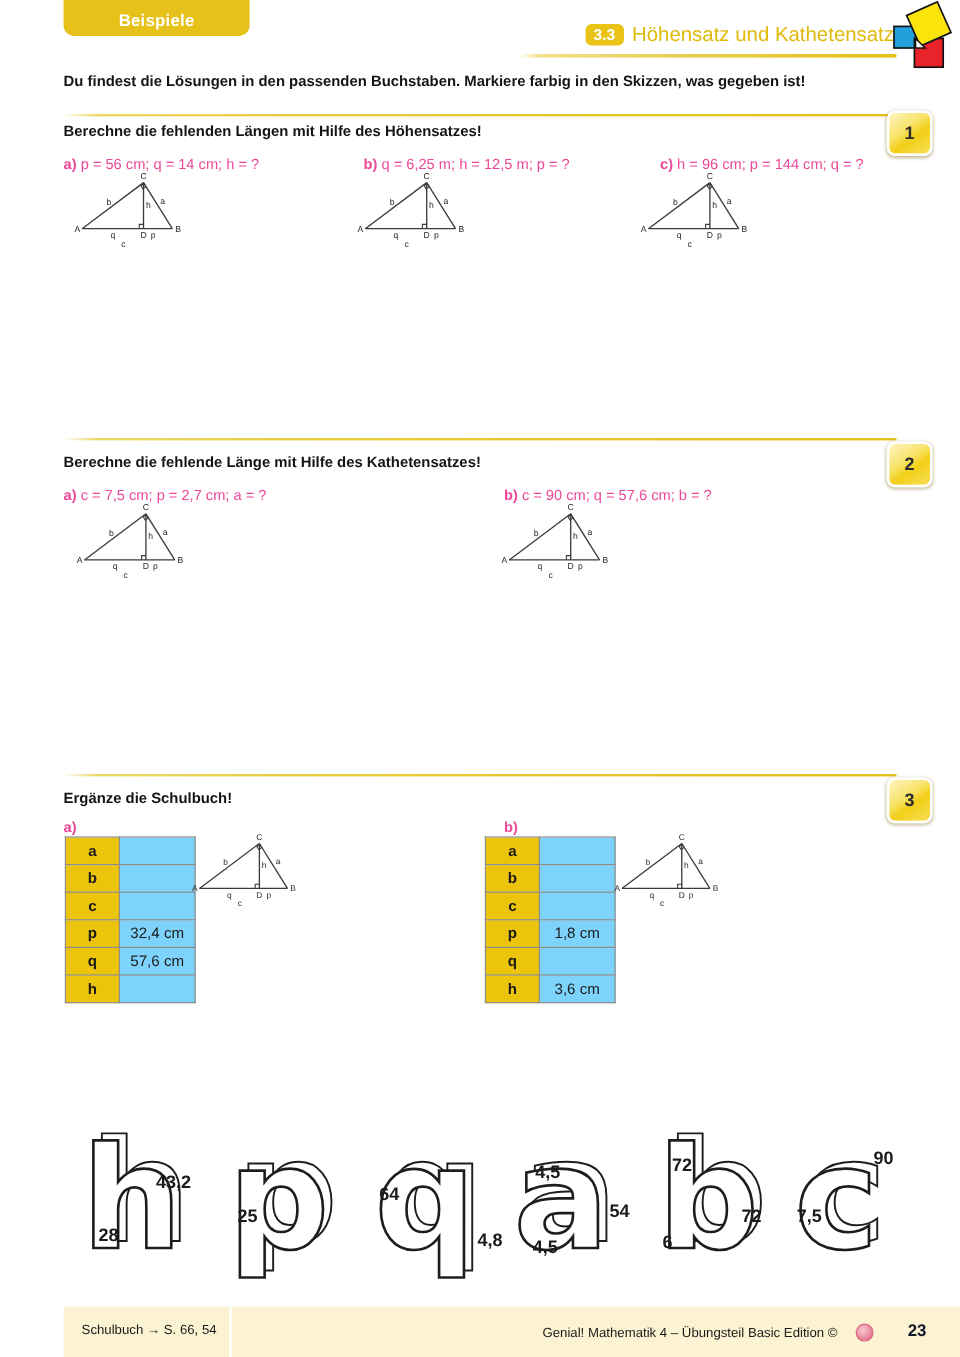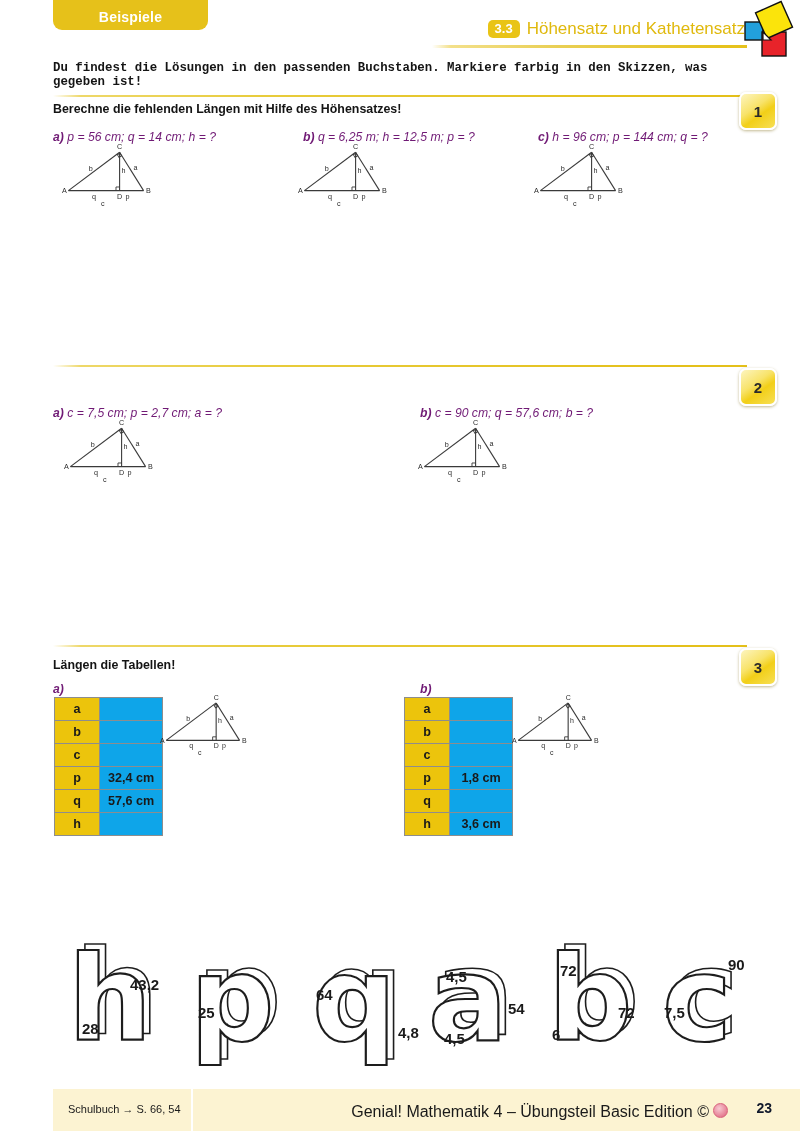--- a/index.html
+++ b/index.html
@@ -30,64 +30,64 @@
     background:#e9c416;color:#ffffff;font-weight:700;font-size:13px;
     border-radius:5px;padding:2px 7px 3px 7px;line-height:1;
   }
   .chapter-title{
     color:#e0b90d;font-weight:400;font-size:17px;letter-spacing:0px;
   }
   .logo{position:absolute;left:744px;top:2px;width:52px;height:56px;}
   
   .intro{
     position:absolute;left:53px;top:61px;width:700px;
-    font-size:12.4px;font-weight:600;color:#141414;font-family:Liberation Mono, monospace;
+    font-size:12.4px;font-weight:600;color:#141414;
   }
   .rule{
     position:absolute;left:53px;width:694px;height:2px;
     background:linear-gradient(to right,#ffffff 0,#eed869 4%,#e8cc3c 30%,#e4c01a 90%,#e4c01a 100%);
   }
   
   .badge{
     position:absolute;width:34px;height:34px;border-radius:7px;
     background:linear-gradient(145deg,#fdf5c0 0%,#f8e36a 40%,#f2cf18 60%,#f7df55 100%);
     border:2px solid #ffffff;
     box-shadow:0 1px 3px rgba(120,100,10,.45);
     display:flex;align-items:center;justify-content:center;
     font-size:15px;font-weight:700;color:#2b2b2b;
   }
   
   .task-title{position:absolute;left:53px;font-size:12.4px;font-weight:700;color:#141414;}
-  .sub{position:absolute;font-size:12.2px;color:#701a75;font-style:italic;}
+  .sub{position:absolute;font-size:12.2px;color:#ec4899;}
   .sub b{font-weight:700;}
   
   .tbl{position:absolute;border-collapse:collapse;}
   .tbl td{
     border:1px solid #8d8d8d;height:22px;font-size:12.6px;
     font-weight:600;text-align:center;padding:0;
   }
   .tbl td.lab{background:#ecc40c;width:44px;color:#1a1a1a;}
-  .tbl td.val{background:#0ea5e9;width:62px;color:#1a1a1a;font-weight:700;}
+  .tbl td.val{background:#7dd3fc;width:62px;color:#1a1a1a;font-weight:400;}
   
   .letters{position:absolute;left:50px;top:928px;width:700px;height:120px;}
   
   .footer-band{
     position:absolute;left:0;top:1089px;width:800px;height:42px;
     background:#fcf3d2;
   }
   .footer-band .white-gap{
     position:absolute;left:0;top:0;width:53px;height:42px;background:#ffffff;
   }
   .footer-sep{position:absolute;top:0;width:2px;height:42px;background:#ffffff;}
   .foot-left{
     position:absolute;left:68px;top:1103px;font-size:11px;color:#1a1a1a;font-weight:500;
   }
   .foot-right{
-    position:absolute;right:72px;top:1103px;font-size:16px;color:#1a1a1a;font-weight:500;
-    display:flex;gap:4px;
+    position:absolute;right:72px;top:1103px;font-size:11px;color:#1a1a1a;font-weight:500;
+    display:flex;align-items:center;gap:15px;
   }
   .pub-logo{width:13px;height:13px;border-radius:50%;
     background:radial-gradient(circle at 40% 35%,#f7c9d2 0%,#e8899c 60%,#d9617c 100%);
     border:1px solid #d9617c;display:inline-block;}
   .pagenum{position:absolute;right:28px;top:1100px;font-size:14px;font-weight:700;color:#0f172a;}
   svg{display:block;overflow:visible;}
   .tri text{font-family:"Liberation Sans", sans-serif;}
 </style>
 </head>
 <body>
@@ -125,21 +125,21 @@
   <div class="task-title" style="top:102px;">Berechne die fehlenden Längen mit Hilfe des Höhensatzes!</div>
 
   <div class="sub" style="left:53px;top:130px;">
     <b>a)</b>
     <span>p = 56 cm;  q = 14 cm;  h = ?</span>
   </div>
   <div class="sub" style="left:303px;top:130px;">
     <b>b)</b>
     <span>q = 6,25 m;  h = 12,5 m;  p = ?</span>
   </div>
-  <div class="sub" style="left:538px;top:130px;">
+  <div class="sub" style="left:550px;top:130px;">
     <b>c)</b>
     <span>h = 96 cm;  p = 144 cm;  q = ?</span>
   </div>
 
   <div style="position:absolute;left:62px;top:141px;">
       <svg width="88" height="62.400000000000006" viewBox="0 0 88 62.400000000000006" class="tri">
         <line x1="6.4" y1="49.6" x2="57.6" y2="11.200000000000001" stroke="#3a3a3a" stroke-width="1.1"></line>
         <line x1="57.6" y1="11.200000000000001" x2="81.60000000000001" y2="49.6" stroke="#3a3a3a" stroke-width="1.1"></line>
         <line x1="6.4" y1="49.6" x2="81.60000000000001" y2="49.6" stroke="#3a3a3a" stroke-width="1.1"></line>
         <line x1="57.6" y1="11.200000000000001" x2="57.6" y2="49.6" stroke="#3a3a3a" stroke-width="1.1"></line>
@@ -195,20 +195,21 @@
         <text x="32" y="57.6" font-size="7.2" fill="#2b2b2b" text-anchor="middle">q</text>
         <text x="65.6" y="57.6" font-size="7.2" fill="#2b2b2b" text-anchor="middle">p</text>
         <text x="40.800000000000004" y="64.8" font-size="7.2" fill="#2b2b2b" text-anchor="middle">c</text>
       </svg>
     </div>
 
   <div class="rule" style="top:365px;"></div>
   <div class="badge" style="left:739px;top:368px;">
     <span>2</span>
   </div>
+  <div class="task-title" style="top:378px;">Berechne die fehlende Länge mit Hilfe des Kathetensatzes!</div>
 
   <div class="sub" style="left:53px;top:406px;text-align:center;">
     <b>a)</b>
     <span>c = 7,5 cm;  p = 2,7 cm;  a = ?</span>
   </div>
   <div class="sub" style="left:420px;top:406px;">
     <b>b)</b>
     <span>c = 90 cm;  q = 57,6 cm;  b = ?</span>
   </div>
 
@@ -250,21 +251,21 @@
         <text x="32" y="57.6" font-size="7.2" fill="#2b2b2b" text-anchor="middle">q</text>
         <text x="65.6" y="57.6" font-size="7.2" fill="#2b2b2b" text-anchor="middle">p</text>
         <text x="40.800000000000004" y="64.8" font-size="7.2" fill="#2b2b2b" text-anchor="middle">c</text>
       </svg>
     </div>
 
   <div class="rule" style="top:645px;"></div>
   <div class="badge" style="left:739px;top:648px;">
     <span>3</span>
   </div>
-  <div class="task-title" style="top:658px;">Längen die Tabellen!</div>
+  <div class="task-title" style="top:658px;">Ergänze die Schulbuch!</div>
 
   <div class="sub" style="left:53px;top:682px;font-weight:700;">a)</div>
   <div class="sub" style="left:420px;top:682px;font-weight:700;">b)</div>
 
   <table class="tbl" style="left:54px;top:697px;">
       <tbody>
     <tr>
       <td class="lab">a</td>
       <td class="val"></td>
         </tr>

